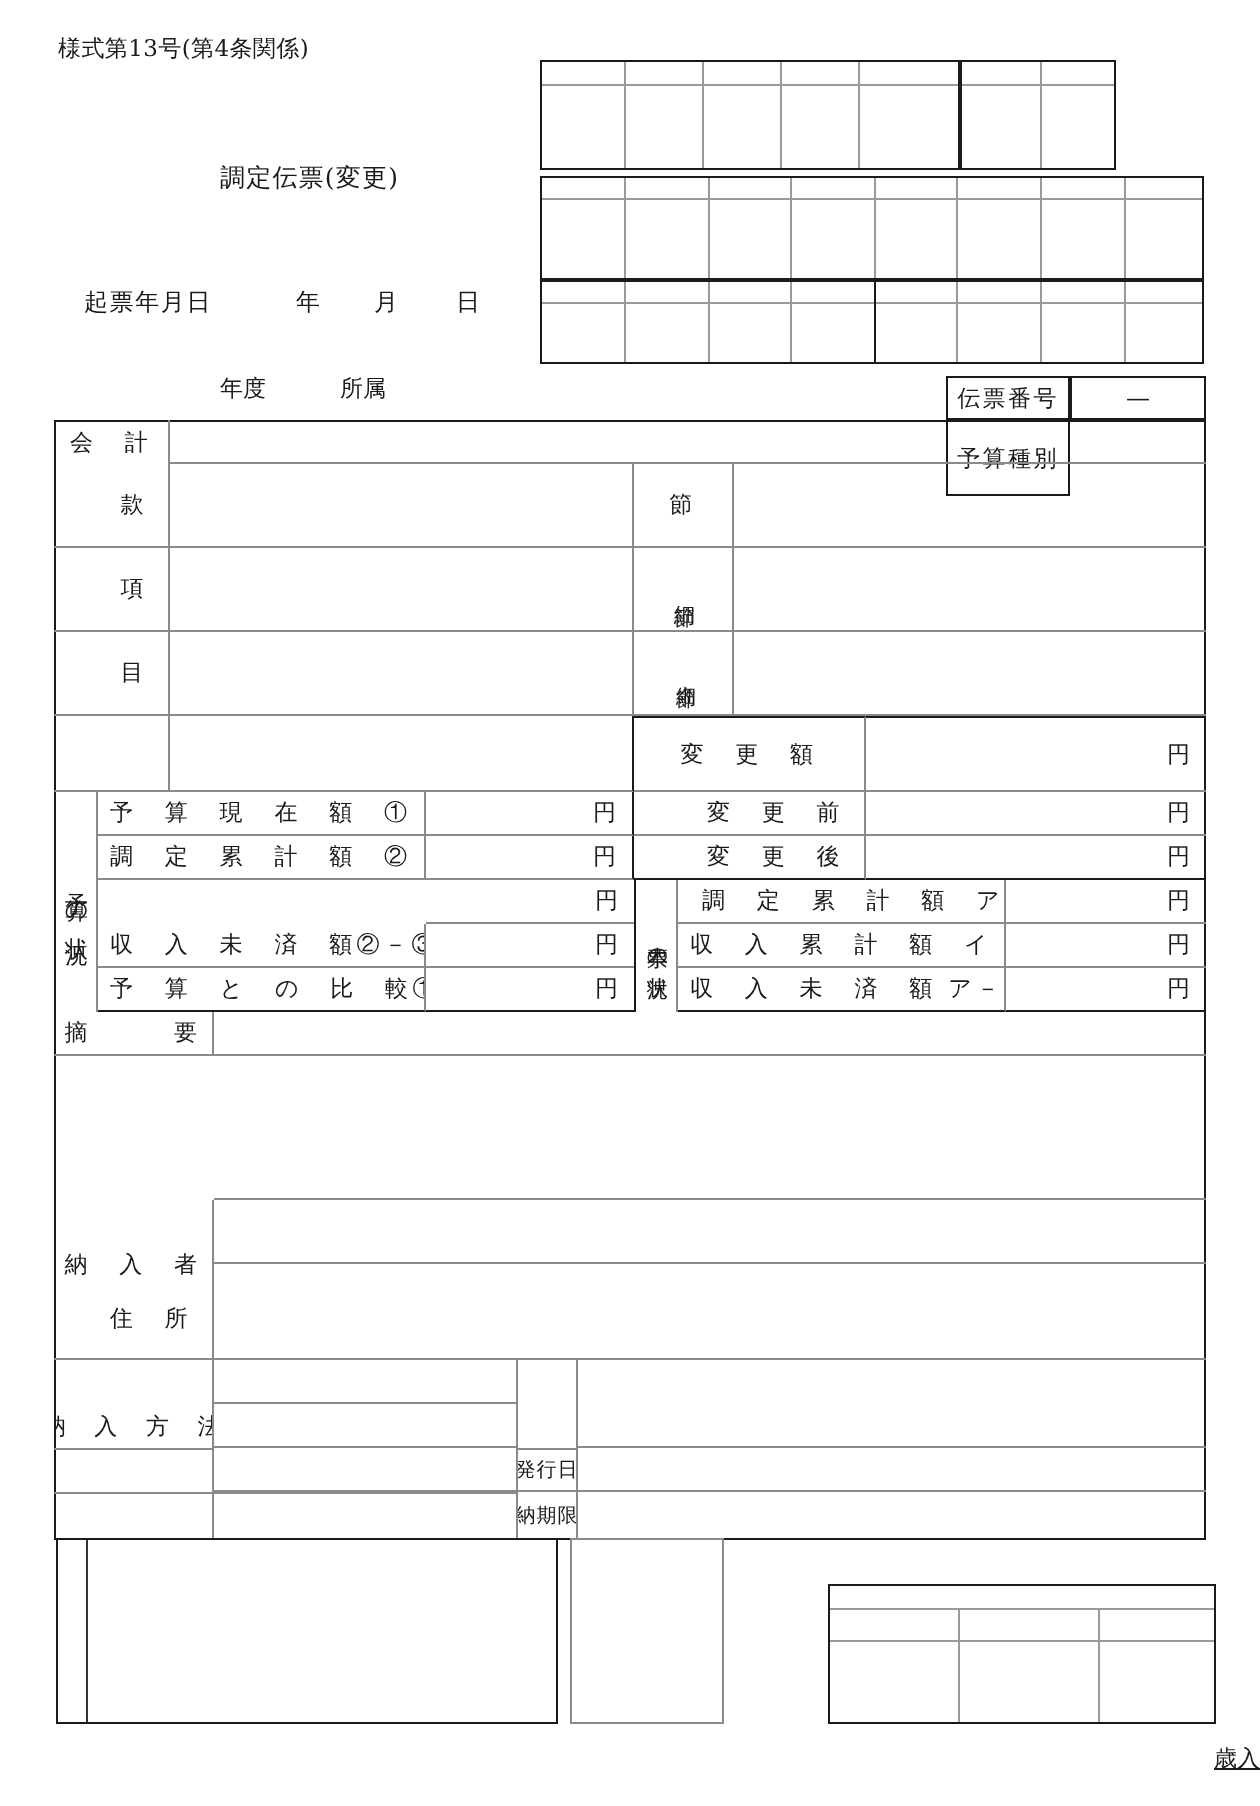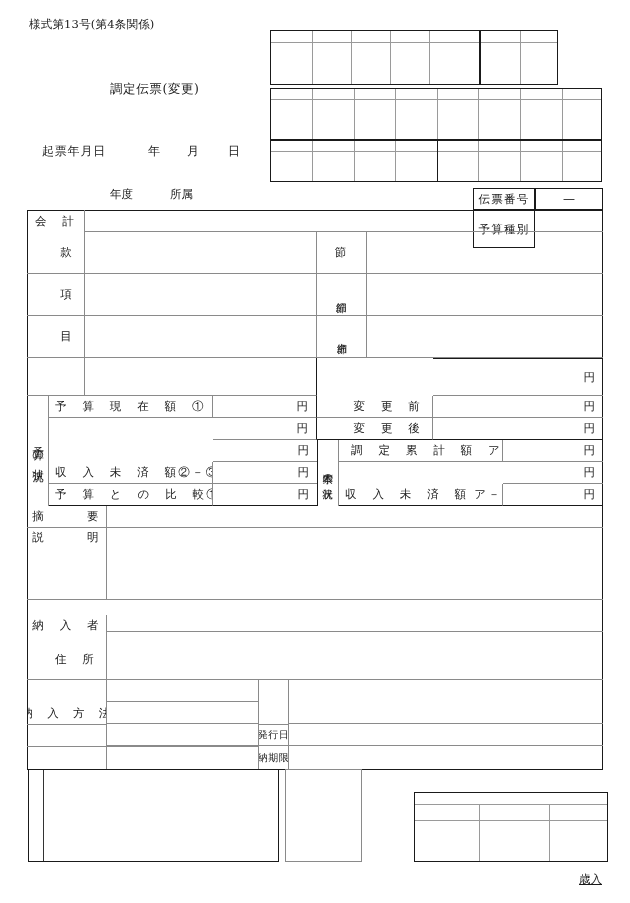--- a/index.html
+++ b/index.html
@@ -54,21 +54,21 @@
   }
   .hdr-date-y { position: absolute; left: 148px; top: 143px; font-size: 12px; }
   .hdr-date-m { position: absolute; left: 187px; top: 143px; font-size: 12px; }
   .hdr-date-d { position: absolute; left: 228px; top: 143px; font-size: 12px; }
 
   .hdr-year  { position: absolute; left: 110px; top: 187px; font-size: 11.5px; }
   .hdr-dept  { position: absolute; left: 170px; top: 187px; font-size: 11.5px; }
 
   .foot-saiiri {
     position: absolute;
-    left: 579px; top: 872px;
+    left: 607px; top: 872px;
     font-size: 11.5px;
     white-space: nowrap;
     text-decoration: underline;
   }
   .tg-v { position:absolute; top:0; bottom:0; width:0; border-left:0.8px solid #9a9a9a; }
   .tg-v.hv { border-left:1.6px solid #1a1a1a; }
   .tg-h { position:absolute; left:0; right:0; height:0; border-top:0.8px solid #9a9a9a; }
 
   
   #main-table { position:absolute; left:27px; top:210px; width:576px; height:560px; }
@@ -242,20 +242,23 @@
     </div>
     <div class="cell b-r b-b vlabel-tight" style="left:290px; top:106px; width:50px; height:42px;">
       <span>細々節</span>
     </div>
     <div class="cell b-b" style="left:340px; top:106px; width:236px; height:42px;">
       <span></span>
     </div>
 
     <div class="cell b-r b-b" style="left:0; top:148px; width:58px; height:38px;"></div>
     <div class="cell bt-r b-b" style="left:58px; top:148px; width:232px; height:38px;"></div>
+    <div class="cell b-r b-b bt-t lbl" style="left:290px; top:148px; width:116px; height:38px;">
+      <span>変　更　額</span>
+    </div>
     <div class="cell b-b bt-t unit" style="left:406px; top:148px; width:170px; height:38px;">
       <span>円</span>
     </div>
 
     <div class="cell b-r vlabel" style="left:0; top:186px; width:22px; height:110px;">
       <span>予算の状況</span>
     </div>
 
     <div class="cell b-r b-b lbl-left" style="left:22px; top:186px; width:164px; height:22px;">
       <span>予　算　現　在　額　①</span>
@@ -263,20 +266,23 @@
     <div class="cell bt-r b-b unit" style="left:186px; top:186px; width:104px; height:22px;">
       <span>円</span>
     </div>
     <div class="cell b-r b-b lbl-right" style="left:290px; top:186px; width:116px; height:22px;">
       <span>変　更　前</span>
     </div>
     <div class="cell b-b unit" style="left:406px; top:186px; width:170px; height:22px;">
       <span>円</span>
     </div>
 
+    <div class="cell b-r b-b lbl-left" style="left:22px; top:208px; width:164px; height:22px;">
+      <span>調　定　累　計　額　②</span>
+    </div>
     <div class="cell bt-r b-b unit" style="left:186px; top:208px; width:104px; height:22px;">
       <span>円</span>
     </div>
     <div class="cell b-r bt-b lbl-right" style="left:290px; top:208px; width:116px; height:22px;">
       <span>変　更　後</span>
     </div>
     <div class="cell bt-b unit" style="left:406px; top:208px; width:170px; height:22px;">
       <span>円</span>
     </div>
 
@@ -293,20 +299,23 @@
     <div class="cell b-b unit" style="left:476px; top:230px; width:100px; height:22px;">
       <span>円</span>
     </div>
 
     <div class="cell b-r b-b lbl-left" style="left:22px; top:252px; width:164px; height:22px;">
       <span>収　入　未　済　額②－③</span>
     </div>
     <div class="cell b-b unit" style="left:186px; top:252px; width:104px; height:22px;">
       <span>円</span>
     </div>
+    <div class="cell b-r b-b lbl-left" style="left:312px; top:252px; width:164px; height:22px;">
+      <span>収　入　累　計　額　イ</span>
+    </div>
     <div class="cell b-b unit" style="left:476px; top:252px; width:100px; height:22px;">
       <span>円</span>
     </div>
 
     <div class="cell b-r bt-b lbl-left" style="left:22px; top:274px; width:164px; height:22px;">
       <span>予　算　と　の　比　較①－②</span>
     </div>
     <div class="cell bt-b unit" style="left:186px; top:274px; width:104px; height:22px;">
       <span>円</span>
     </div>
@@ -317,28 +326,25 @@
       <span>円</span>
     </div>
 
     <div class="cell b-r b-b lbl" style="left:0; top:296px; width:80px; height:22px;">
       <span>摘　　　要</span>
     </div>
     <div class="cell b-b" style="left:80px; top:296px; width:496px; height:22px;">
       <span></span>
     </div>
 
-    <div class="cell b-r b-b lbl" style="left:0; top:318px; width:80px; height:72px; align-items:flex-start; padding-top:2px;">
-      <span>説　　　明</span>
-    </div>
     <div class="cell b-b" style="left:80px; top:318px; width:496px; height:72px; align-items:flex-start;">
       <span></span>
     </div>
 
-    <div class="cell b-r lbl" style="left:0; top:390px; width:80px; height:40px; align-items:flex-start; padding-top:3px;margin-top:15px;">
+    <div class="cell b-r lbl" style="left:0; top:390px; width:80px; height:40px; align-items:flex-end; padding-top:3px;">
       <span>納　入　者</span>
     </div>
     <div class="cell b-b" style="left:80px; top:390px; width:496px; height:32px;">
       <span></span>
     </div>
 
     <div class="cell b-r b-b lbl-right" style="left:0; top:430px; width:80px; height:40px;">
       <span>住　所</span>
     </div>
     <div class="cell b-b" style="left:80px; top:430px; width:496px; height:40px;">

